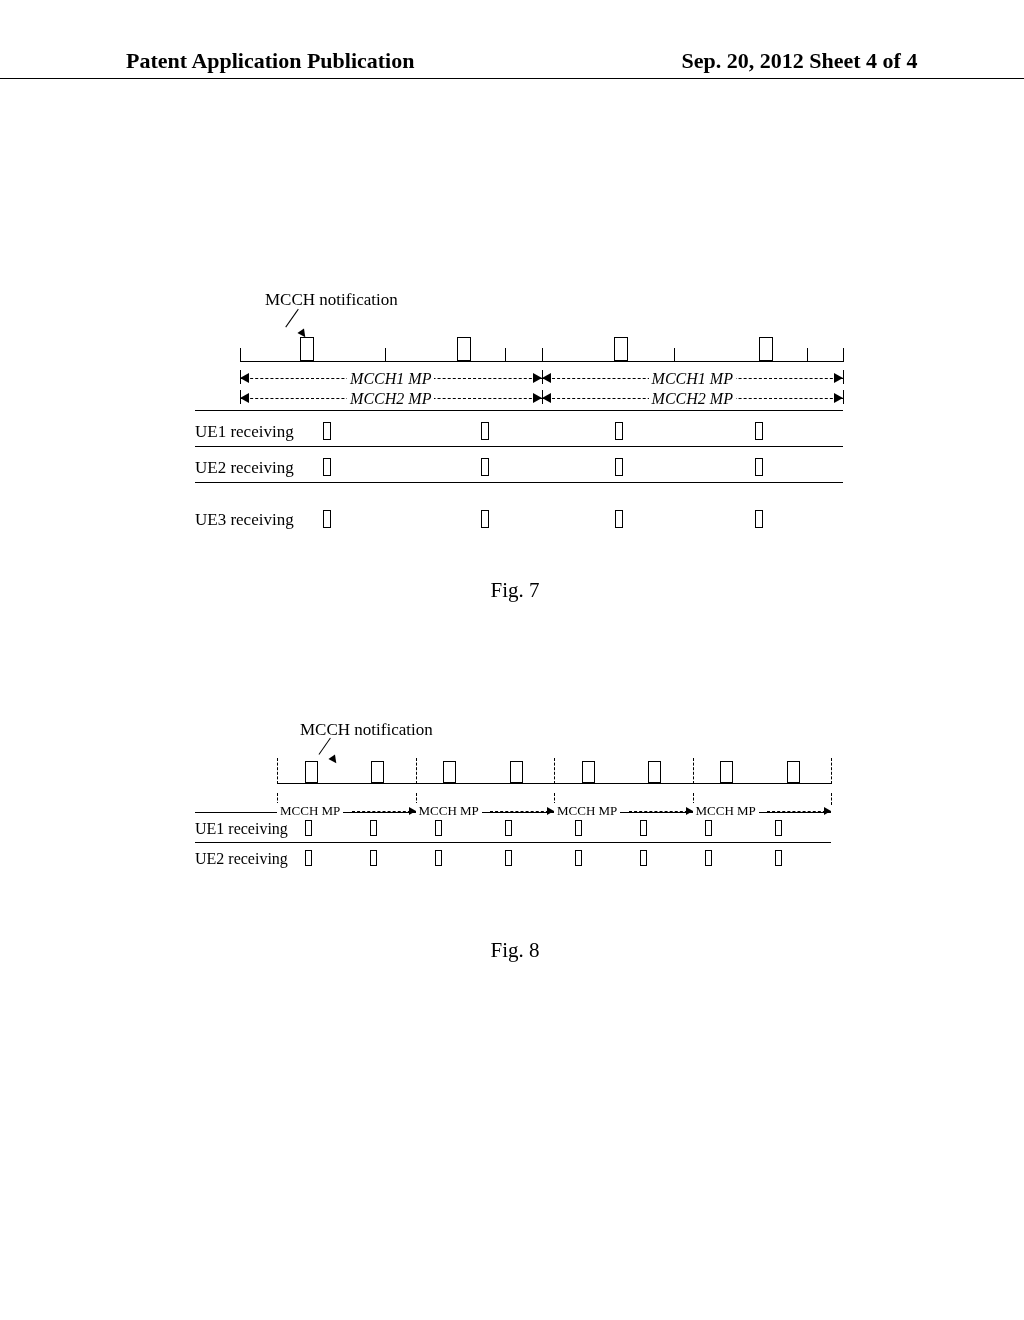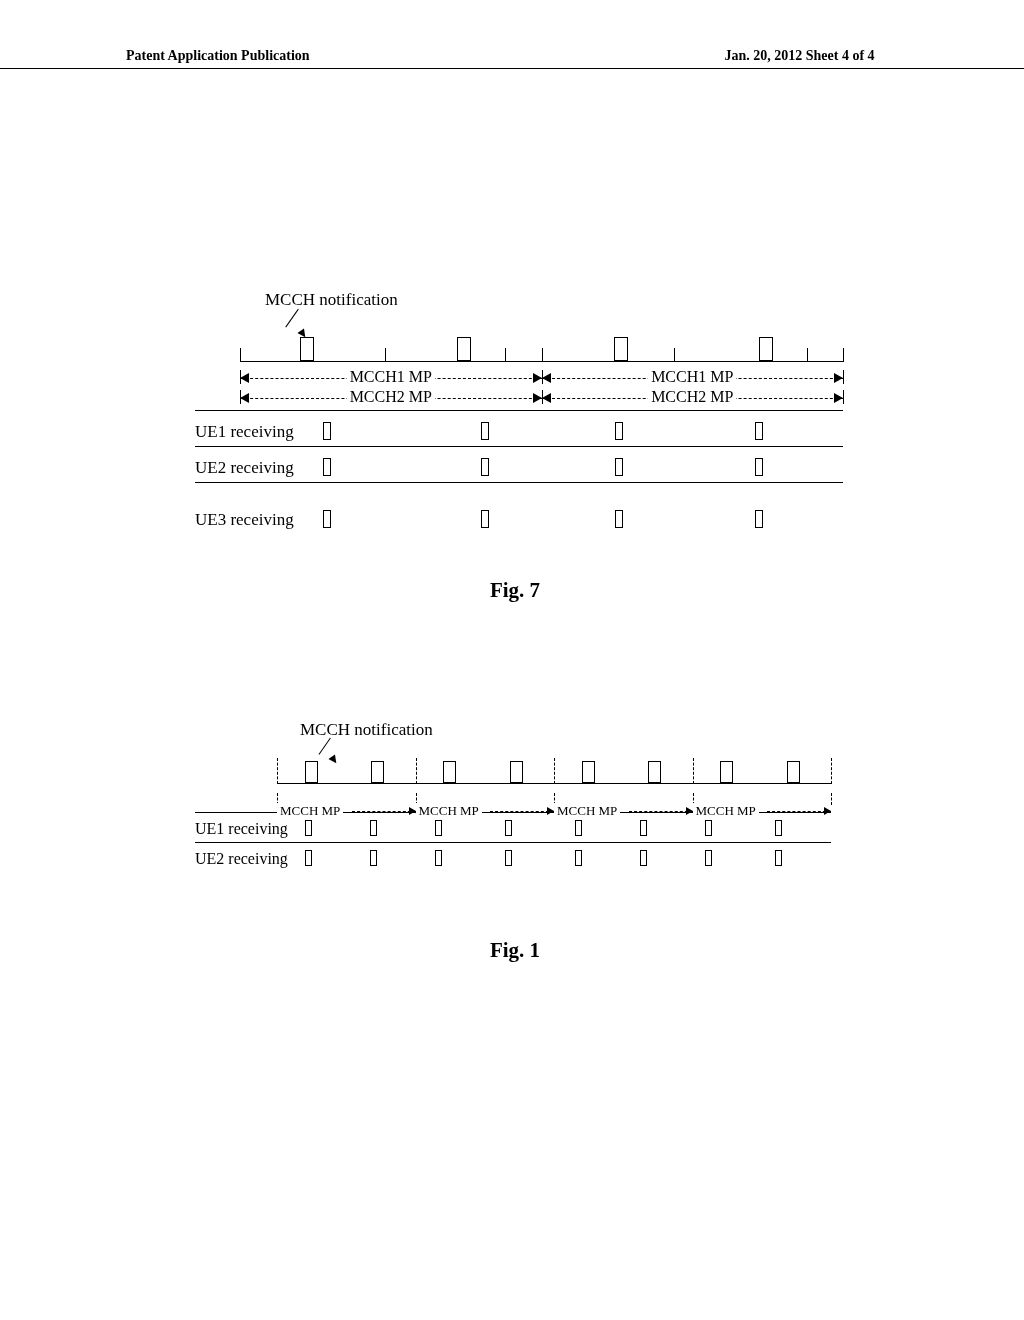--- a/index.html
+++ b/index.html
@@ -15,33 +15,33 @@
     position: absolute;
     top: 48px;
     left: 0;
     width: 100%;
     border-bottom: 1.5px solid #000;
     padding: 0 0 4px 0;
   }
   .header-row {
     display: flex;
     width: 100%;
-    font-size: 14px;
+    font-size: 22px;
     font-weight: bold;
   }
   .header-left { flex: 1; text-align: left; padding-left: 126px; }
   .header-mid  { flex: 1; text-align: center; }
   .header-right{ flex: 1; text-align: right; padding-right: 126px; }
 
   
   .fig { position: absolute; }
   .fig-caption {
     text-align: center;
     font-size: 21px;
-    font-weight: bold;
+    font-weight: normal;
     margin-top: 38px;
   }
 
   
   #fig7 { top: 290px; left: 195px; width: 640px; }
   .f7-label {
     position: absolute; top: 0; left: 70px;
     font-size: 17px;
   }
   .f7-arrow-lead {
@@ -67,21 +67,21 @@
     border-bottom: 1px solid #000;
   }
   .f7-slot {
     position:absolute; bottom:0; width:14px; height:24px;
     border:1.5px solid #000; background:#fff;
   }
   .f7-tick { position:absolute; bottom:-1px; width:0; height:14px; border-left:1px solid #000; }
 
   
   .mp-row { position:absolute; left:45px; right:-8px; height:20px; font-size:16px; }
-  .mp-seg { position:absolute; top:0; height:20px; display:flex; align-items:flex-start; justify-content:center; }
+  .mp-seg { position:absolute; top:0; height:20px; display:flex; align-items:flex-end; justify-content:center;font-style:italic; }
   .mp-seg::before, .mp-seg::after{
     content:""; position:absolute; top:50%; width:48%; border-top:1.5px dashed #000;
   }
   .mp-seg::before{ left:0; }
   .mp-seg::after { right:0; }
   .mp-seg .cap-l, .mp-seg .cap-r{
     position:absolute; top:50%; width:0;height:0; transform:translateY(-50%);
   }
   .mp-seg .cap-l{ left:0;  border-top:5px solid transparent;border-bottom:5px solid transparent;border-right:9px solid #000;}
   .mp-seg .cap-r{ right:0; border-top:5px solid transparent;border-bottom:5px solid transparent;border-left:9px solid #000;}
@@ -120,21 +120,21 @@
   .f8-row .lbl{ position:absolute; left:0; top:0;}
   .f8-row .p{ position:absolute; top:0; width:7px; height:16px; border:1.2px solid #000;}
   .f8-rule{ position:absolute; left:0; right:4px; border-top:1px solid #000;}
 </style>
 </head>
 <body>
 
 <div class="header">
   <div class="header-row">
     <div class="header-left">Patent Application Publication</div>
-    <div class="header-mid">Jan. 20, 2012  Sheet 4 of 4</div>
+    <div class="header-mid">Sep. 20, 2012  Sheet 4 of 4</div>
   </div>
 </div>
 
 <div id="fig7" class="fig">
   <div class="f7-label">MCCH  notification</div>
   <div class="f7-arrow-lead"></div>
   <div class="f7-arrow-head"></div>
 
   <div class="f7-timeline">
     <span class="f7-tick" style="left:0%"></span>
@@ -282,14 +282,14 @@
     <span class="p" style="left:110px"></span>
     <span class="p" style="left:175px"></span>
     <span class="p" style="left:240px"></span>
     <span class="p" style="left:310px"></span>
     <span class="p" style="left:380px"></span>
     <span class="p" style="left:445px"></span>
     <span class="p" style="left:510px"></span>
     <span class="p" style="left:580px"></span>
   </div>
 
-  <div class="fig-caption" style="position:absolute; top:180px; left:0; right:0;">Fig. 1</div>
+  <div class="fig-caption" style="position:absolute; top:180px; left:0; right:0;">Fig. 8</div>
 </div>
 
 </body></html>

